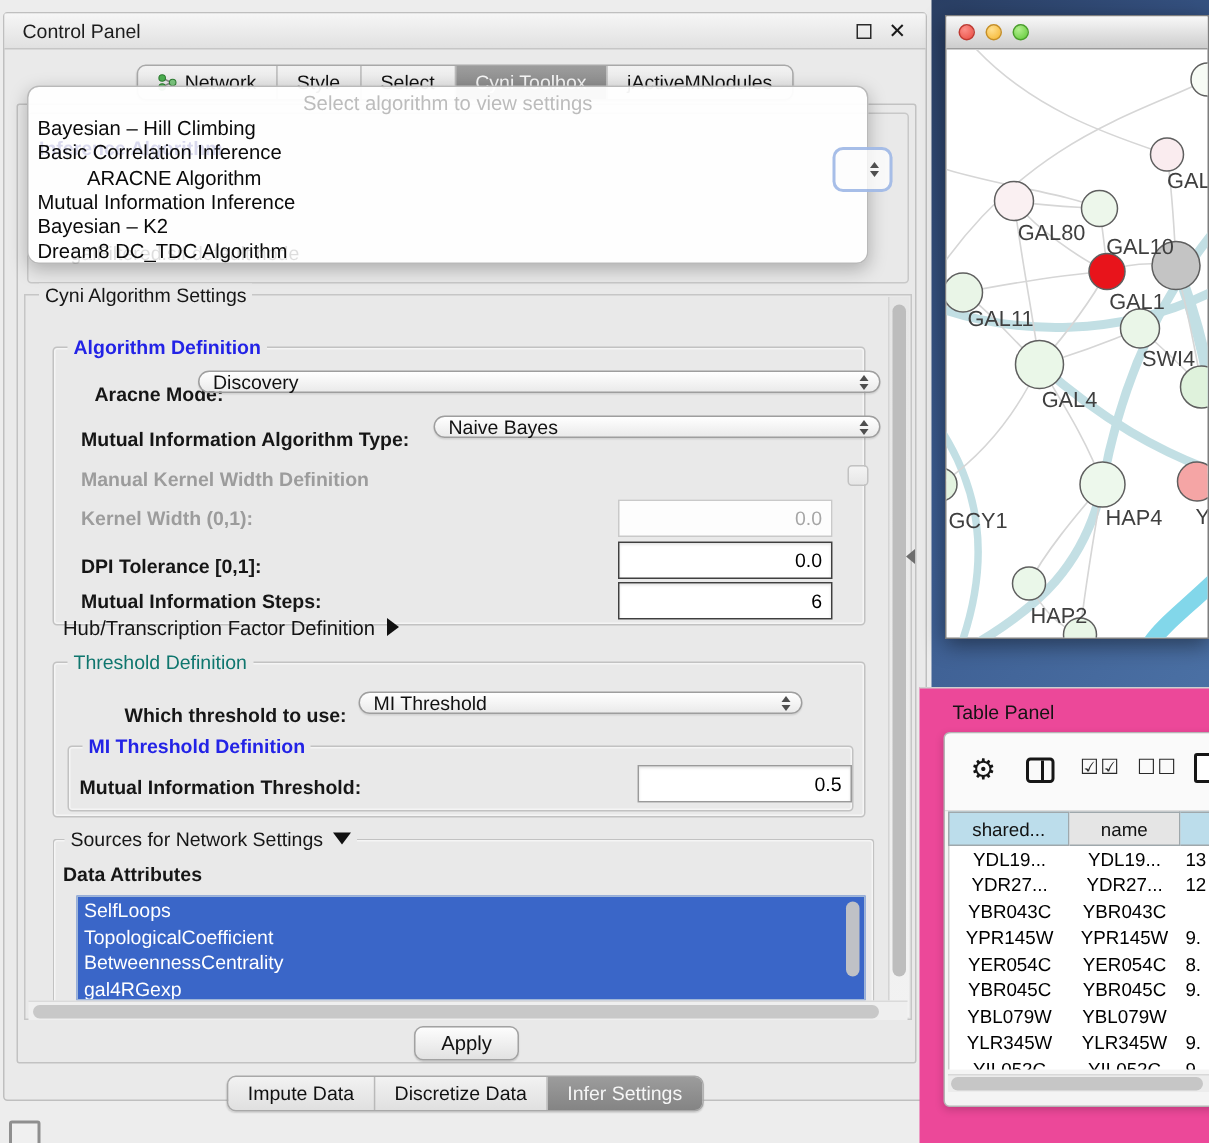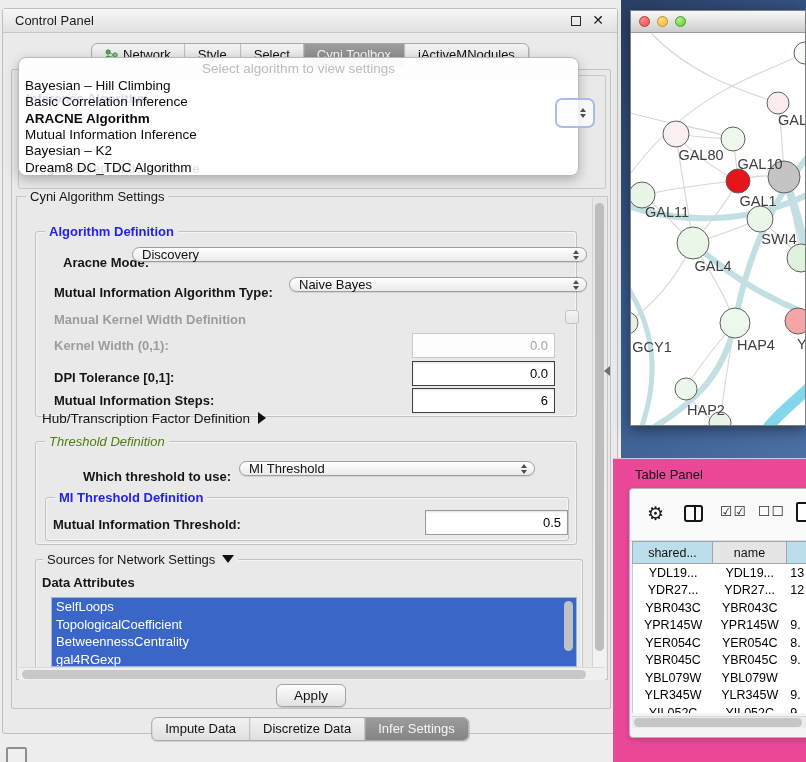--- a/index.html
+++ b/index.html
@@ -24,30 +24,30 @@
 
   .cp-body { position:absolute; left:8px; top:60px; width:600px; height:640px; background:#E9E9E9; border:1px solid #C2C2C2; border-radius:2px; }
 
   
   .inference-group { position:absolute; left:6px; top:5px; width:588px; height:114px; border:1px solid #C8C8C8; border-radius:3px; }
 
   
   .popup { position:absolute; left:18px; top:57px; width:561px; height:119px; background:rgba(255,255,255,0.95); border:1px solid #B9B9B9; border-radius:8px; box-shadow:0 4px 12px rgba(0,0,0,0.25); z-index:30; }
   .popup-hint { position:absolute; top:3px; width:100%; text-align:center; font-size:13.5px; color:#BCBCBC; }
   .popup-item { position:absolute; left:1px; width:540px; height:16px; padding-left:5px; font-size:13.5px; color:#0A0A0A; line-height:16px; white-space:nowrap; }
-  .popup-item.bold { font-weight:bold; }
+  .popup-item.bold { font-weight:normal;margin-left:33px; }
   .ghost-label { position:absolute; left:7px; top:33px; font-size:13px; font-weight:bold; color:rgba(70,70,170,0.20); }
   .ghost-text { position:absolute; left:28px; top:103px; font-size:13px; color:rgba(0,0,0,0.13); }
   .ghost-combo { position:absolute; left:536px; top:40px; width:40px; height:30px; border:2px solid rgba(120,155,220,0.65); border-radius:7px; background:rgba(252,252,252,0.8); }
 
   
   .grp { position:absolute; border:1px solid #C2C2C2; border-radius:3px; box-shadow:inset 0 0 0 1px rgba(255,255,255,.55); }
   .grp-label { position:absolute; font-size:13px; background:#E9E9E9; padding:0 4px; white-space:nowrap; z-index:5; }
   .lbl-blue { color:#2323E6; }
-  .lbl-green { color:#4d7c0f;font-style:italic; }
+  .lbl-green { color:#0f766e; }
   .lbl-black { color:#161616; }
 
   .scrollpane { position:absolute; left:4px; top:126px; width:592px; height:484px; border:1px solid #C6C6C6; background:#E9E9E9; }
   .vscroll-track { position:absolute; right:1px; top:1px; width:14px; height:480px; background:linear-gradient(#E6E6E6,#F2F2F2); border-left:1px solid #D4D4D4; }
   .vscroll-thumb { position:absolute; left:2px; top:5px; width:9px; height:448px; background:#BDBDBD; border-radius:5px; }
 
   .form-label { position:absolute; font-size:13px; font-weight:bold; color:#161616; white-space:nowrap; }
   .form-label.disabled { color:#9C9C9C; }
   .plain-label { position:absolute; font-size:13.5px; color:#141414; white-space:nowrap; }
 

